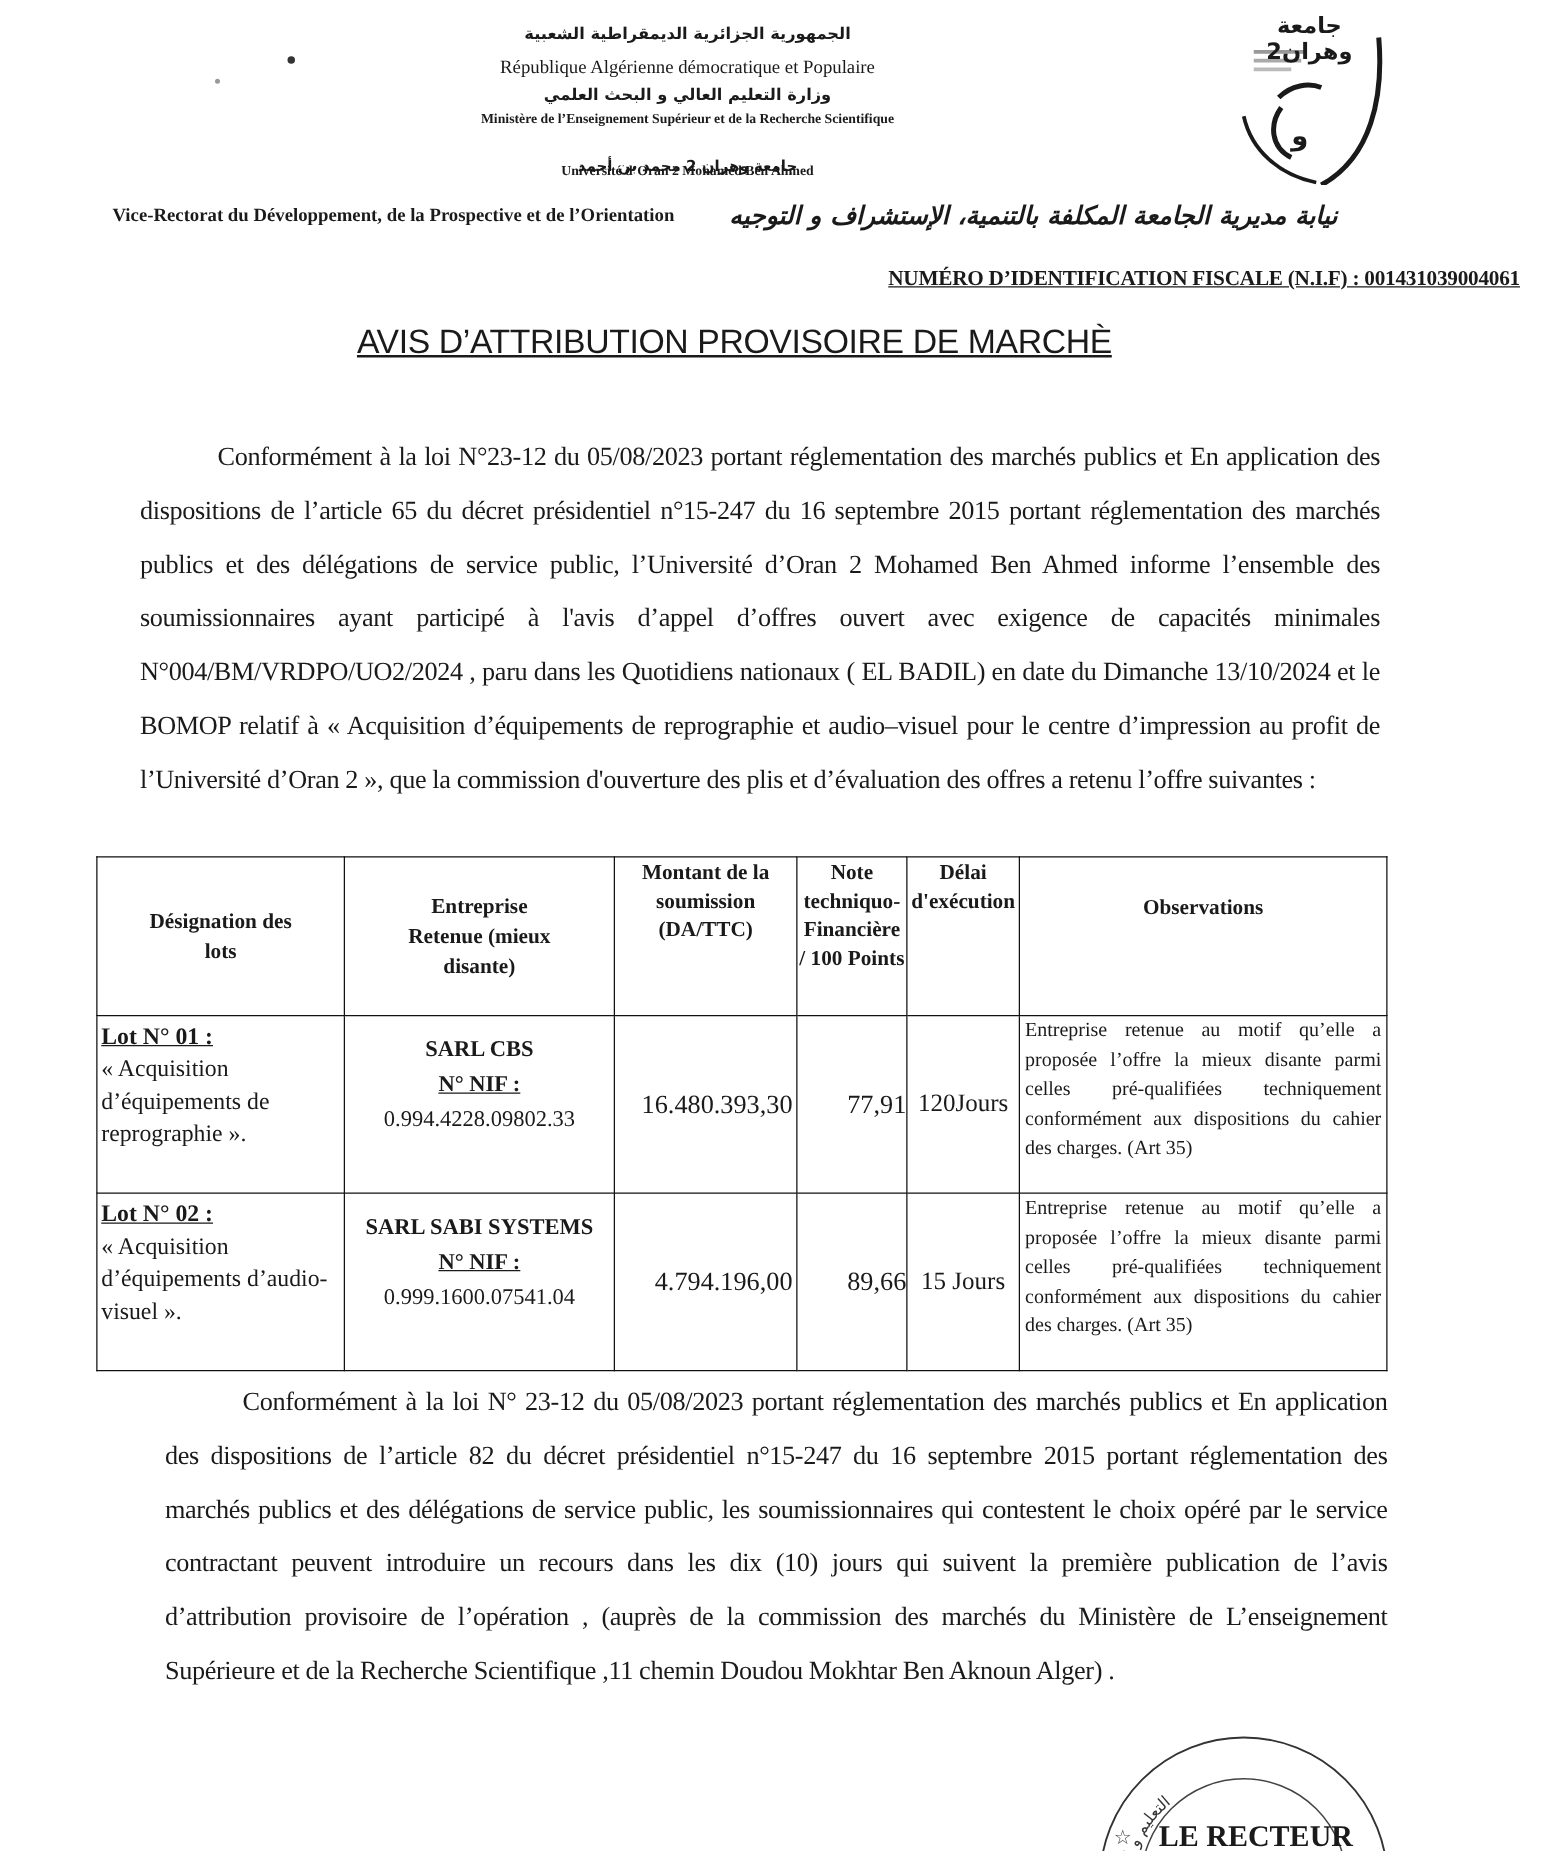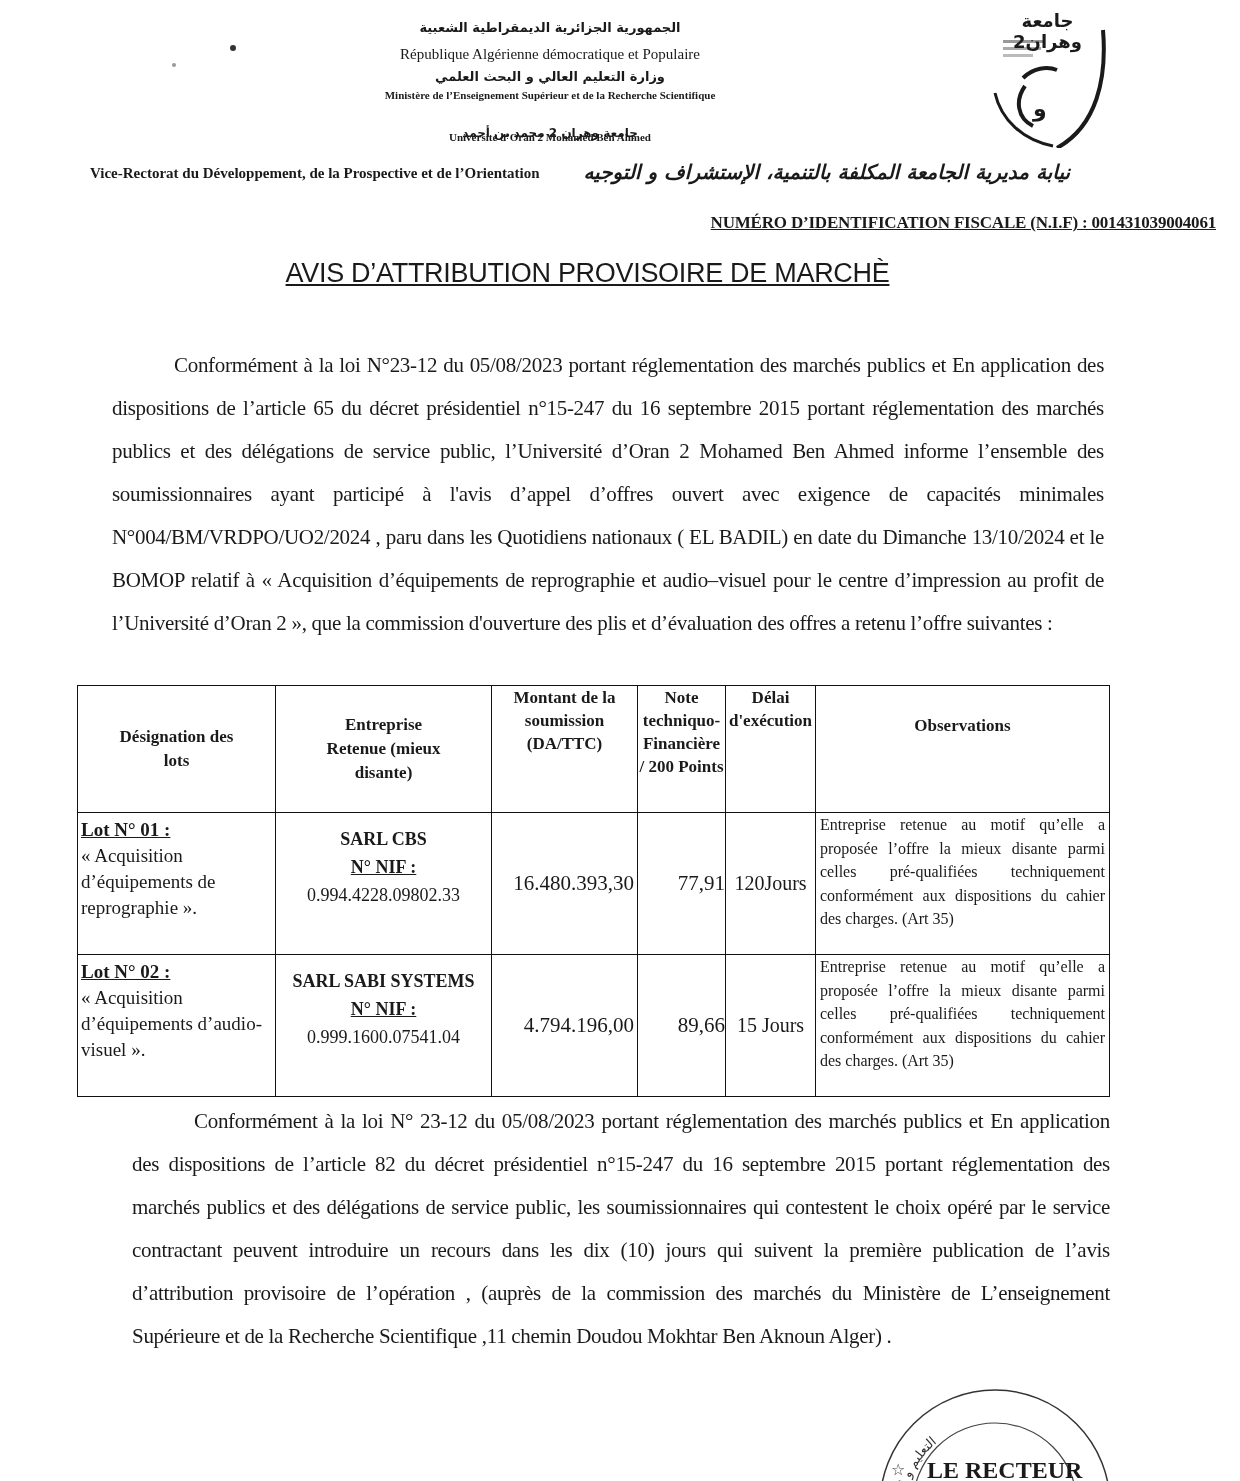--- a/index.html
+++ b/index.html
@@ -120,21 +120,21 @@
     <col style="width:146px">
     <col style="width:88px">
     <col style="width:90px">
     <col style="width:294px">
   </colgroup>
   <thead>
     <tr>
       <th style="padding:0 28px;">Désignation des lots</th>
       <th style="padding:0 40px;">Entreprise Retenue (mieux disante)</th>
       <th class="narrow">Montant de la soumission (DA/TTC)</th>
-      <th class="narrow">Note techniquo-Financière / 200 Points</th>
+      <th class="narrow">Note techniquo-Financière / 100 Points</th>
       <th class="narrow">Délai d'exécution</th>
       <th style="vertical-align:top; padding-top:28px;">Observations</th>
     </tr>
   </thead>
   <tbody>
     <tr class="row">
       <td class="lot">
         <span class="lot-num">Lot N° 01 :</span>
         <span>« Acquisition d’équipements de reprographie ».</span>
       </td>

